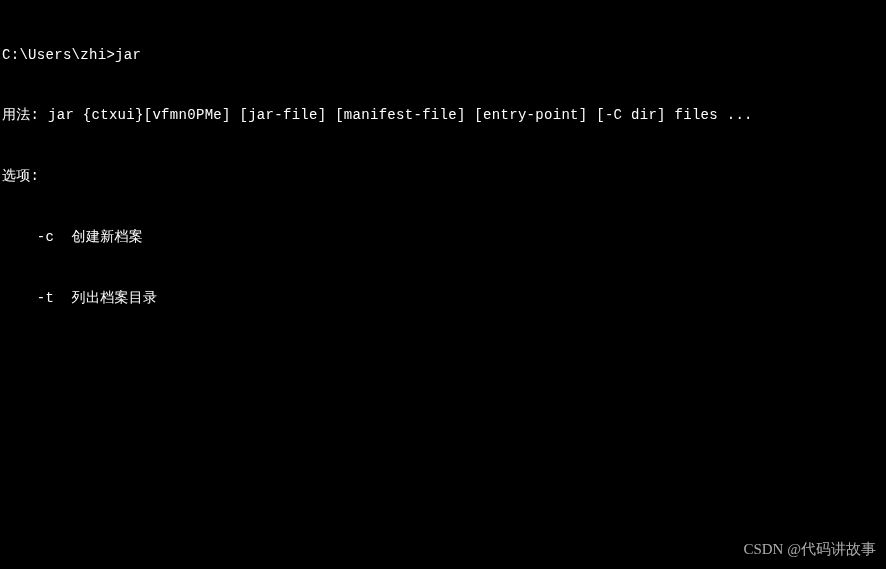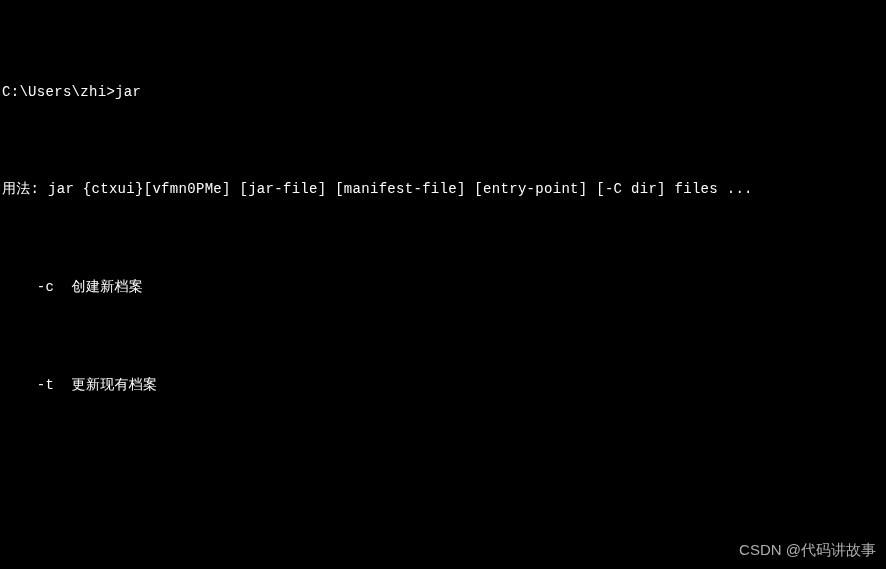--- a/index.html
+++ b/index.html
@@ -18,40 +18,40 @@
       height: 569px;
       overflow: hidden;
       position: relative;
     }
     .terminal {
       white-space: pre;
       letter-spacing: 0.3px;
     }
     .line {
       white-space: pre;
-      margin-top: 37px;
     }
     .watermark {
       position: absolute;
       bottom: 8px;
       right: 10px;
       color: #cccccc;
       font-size: 15px;
-      font-family: Liberation Sans, sans-serif;
+      font-family: Liberation Serif, serif;
       opacity: 0.85;
     }
   </style>
 </head>
 <body>
 
 <div class="terminal">
   <div class="line">C:\Users\zhi&gt;jar</div>
   <div class="line">用法: jar {ctxui}[vfmn0PMe] [jar-file] [manifest-file] [entry-point] [-C dir] files ...</div>
+  <div class="line">选项:</div>
   <div class="line">    -c  创建新档案</div>
-  <div class="line">    -t  更新现有档案</div>
+  <div class="line">    -t  列出档案目录</div>
   
   
   
   
   
   
   
   
   
   

